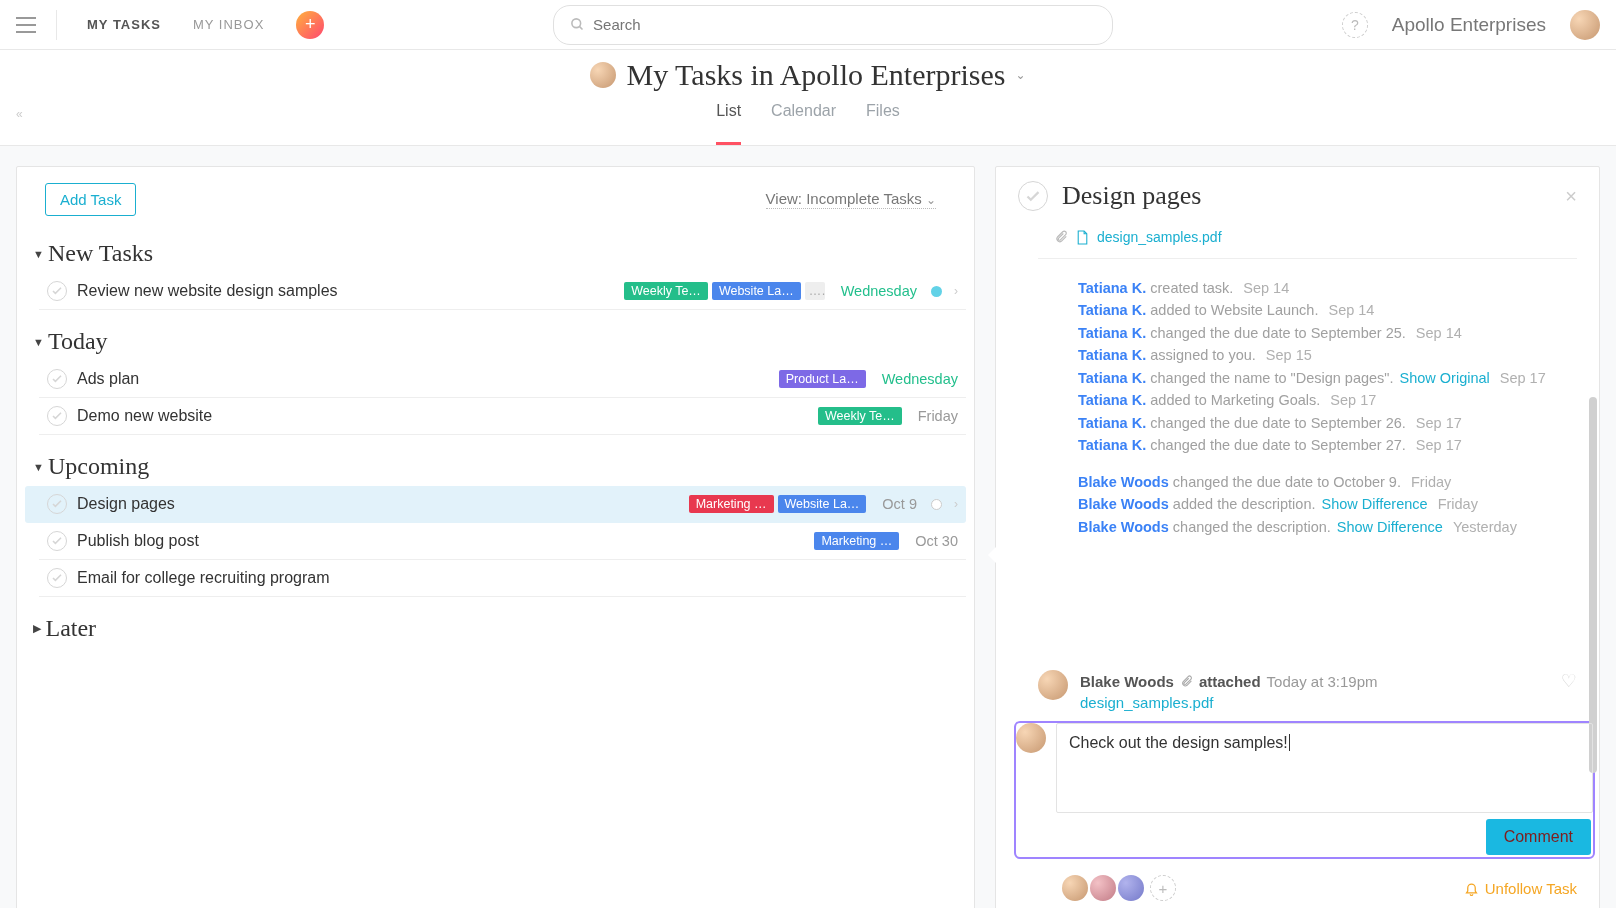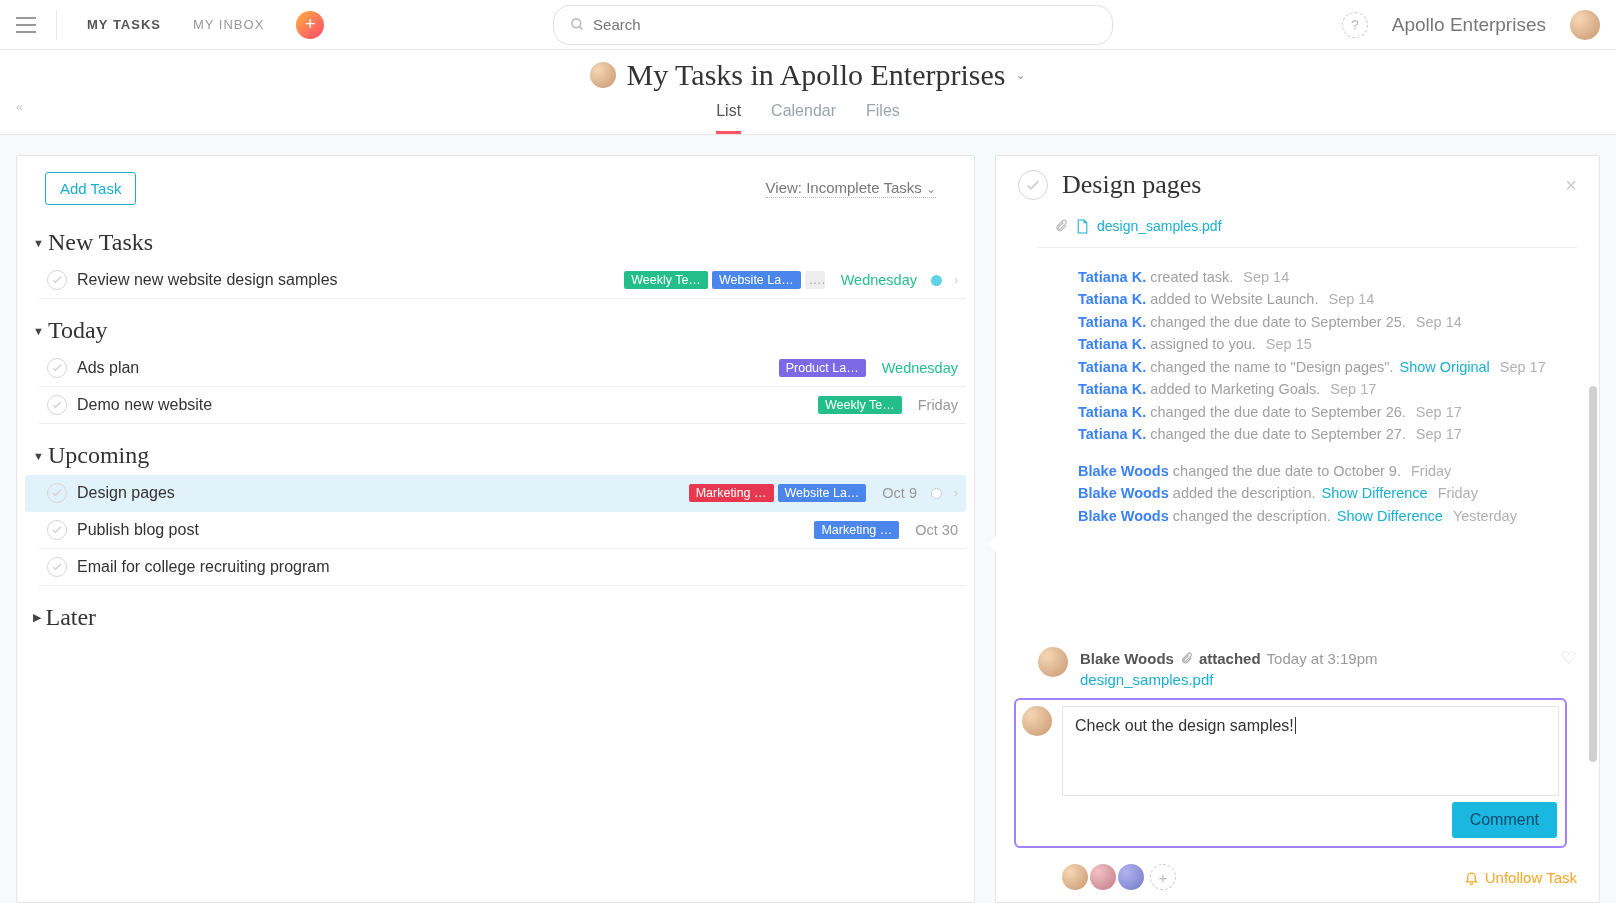--- a/index.html
+++ b/index.html
@@ -23,21 +23,21 @@
 .avatar.a1 { background: radial-gradient(circle at 30% 30%, #f7d6b5, #c69770); }
 .avatar.a2 { background: radial-gradient(circle at 30% 30%, #f3c1c6, #c27b86); }
 .avatar.a3 { background: radial-gradient(circle at 30% 30%, #b1b3ed, #7479c9); }
 
 
 .page-header { text-align:center; padding: 8px 0 0 0; border-bottom: 1px solid #e8e8e8; position:relative;}
 .page-title-row { display:flex; align-items:center; justify-content:center; gap:10px; }
 .page-title { font-family: Georgia, 'Times New Roman', serif; font-size: 30px; font-weight: 400; color:#333;}
 .chev { font-size: 12px; color:#999;}
 .view-tabs { display:flex; justify-content:center; gap:30px; margin-top: 6px; font-size: 16px; color:#9ca3a9; }
-.view-tab { padding: 4px 0 14px; cursor:pointer; position:relative;}
+.view-tab { padding: 4px 0 25px; cursor:pointer; position:relative;}
 .view-tab.active { color:#555;}
 .view-tab.active::after { content:''; position:absolute; left:0; right:0; bottom:0; border-bottom:3px solid #ff5263;}
 .collapse-left { position:absolute; left:16px; top:60%; color:#ccc; font-size:12px; cursor:pointer;}
 
 
 .main { display:flex; height: calc(908px - 50px - 90px); background:#f8f9fa; padding: 20px 16px 0 16px; gap: 20px;}
 .column { background:#fff; border:1px solid #e5e5e5; border-radius:2px; }
 .left-col { flex: 1; min-width:0; padding: 12px 8px; overflow-y:auto;}
 .right-col { width: 605px; display:flex; flex-direction:column; position:relative;}
 
@@ -81,26 +81,26 @@
 .activity .date { margin-left:10px; color:#b0b0b0;}
 .activity .link { color:#1aafd0; margin-left:6px; cursor:pointer;}
 .activity-group { margin-bottom: 14px;}
 
 .comment-item { display:flex; gap:12px; padding: 8px 22px 0 42px; align-items:flex-start;}
 .comment-meta { font-size:15px; color:#999; display:flex; align-items:center; gap:6px; flex-wrap:wrap;}
 .comment-meta b { color:#555;}
 .comment-file { color:#1aafd0; font-size:15px; margin-top:2px; display:block;}
 .heart { color:#d7d7d7; font-size:18px; margin-left:auto; cursor:pointer;}
 
-.comment-compose-wrap { margin: 10px 32px 12px 18px; border:2px solid #9f84ff; border-radius:6px; padding: 6px;}
+.comment-compose-wrap { margin: 10px 4px 12px 18px; border:2px solid #9f84ff; border-radius:6px; }
 .compose-top { display:flex; gap:10px;}
 .compose-box { flex:1; border:1px solid #e3e3e3; border-radius:2px; min-height:90px; padding:10px 12px; font-size:16px; color:#333; position:relative;}
 .compose-box::after { content:''; position:absolute; border-right:1px solid #555; height:18px; display:none;}
 .compose-actions { display:flex; justify-content:flex-end; padding:6px 2px 2px 0;}
-.comment-btn { background:#1ab8e1; color:#0c4a6e; border:none; padding:9px 18px; border-radius:3px; font-size:16px; cursor:pointer;}
+.comment-btn { background:#1ab8e1; color:#7f1d1d; border:none; padding:9px 18px; border-radius:3px; font-size:16px; cursor:pointer;}
 
 .followers-row { display:flex; align-items:center; gap:6px; padding: 4px 22px 12px 70px;}
 .followers-row .avatar { width:26px; height:26px; margin-left:-4px;}
 .plus-follower { width:26px; height:26px; border-radius:50%; border:1px dashed #ccc; color:#bbb; display:flex; align-items:center; justify-content:center; font-size:15px; cursor:pointer;}
 .unfollow { margin-left:auto; color:#f5a623; font-size:15px; display:flex; align-items:center; gap:6px; cursor:pointer;}
 .bell { width:15px; height:15px;}
 
 .right-col .pointer { position:absolute; left:-8px; top:380px; width:0; height:0; border-top:8px solid transparent; border-bottom:8px solid transparent; border-right:8px solid #fff;}
 .scroll-indicator { position:absolute; right:2px; top:230px; bottom:140px; width:8px; background:#d0d0d0; border-radius:4px;}
 </style>

